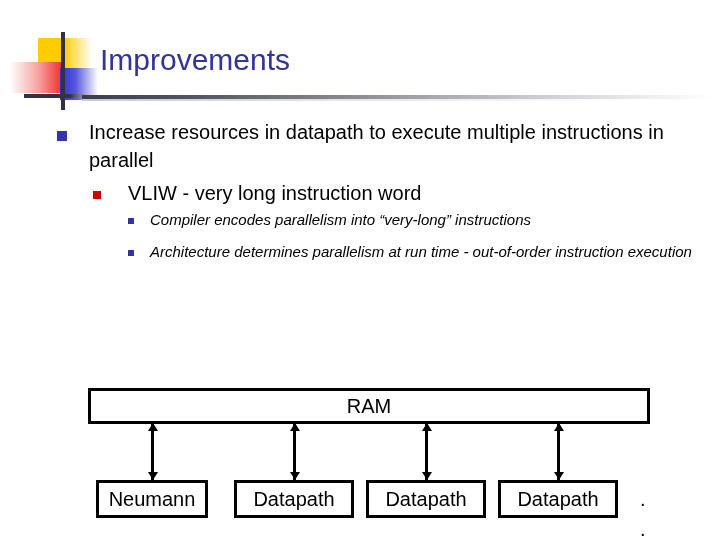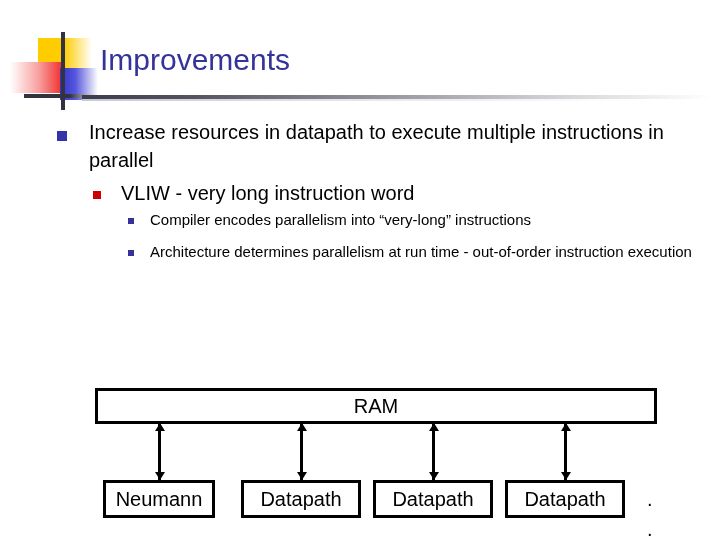--- a/index.html
+++ b/index.html
@@ -144,30 +144,31 @@
     min-height: 26px;
   }
   .lvl2 .marker {
     left: 0px;
     top: 11px;
     width: 8px;
     height: 8px;
     background: #CC0000;
   }
   .lvl2 .text {
-    margin-left: 28px;
+    margin-left: 35px;
     font-size: 20px;
     line-height: 26px;
   }
 
   
   .lvl3 {
     margin-left: 128px;
     margin-right: 16px;
     min-height: 20px;
+    font-style: italic;
   }
   .lvl3 .marker {
     left: 0px;
     top: 8px;
     width: 6px;
     height: 6px;
     background: #333399;
   }
   .lvl3 .text {
     margin-left: 22px;
@@ -175,21 +176,21 @@
     line-height: 19px;
   }
 
   .sp-2 { height: 6px; }
   .sp-3 { height: 4px; }
   .sp-4 { height: 8px; }
 
   
   .diagram {
     position: absolute;
-    left: 7px;
+    left: 0;
     top: 386px;
     width: 604px;
     height: 154px;
   }
   .dbox {
     position: absolute;
     box-sizing: border-box;
     border: 3px solid #000000;
     background: #ffffff;
     display: flex;

